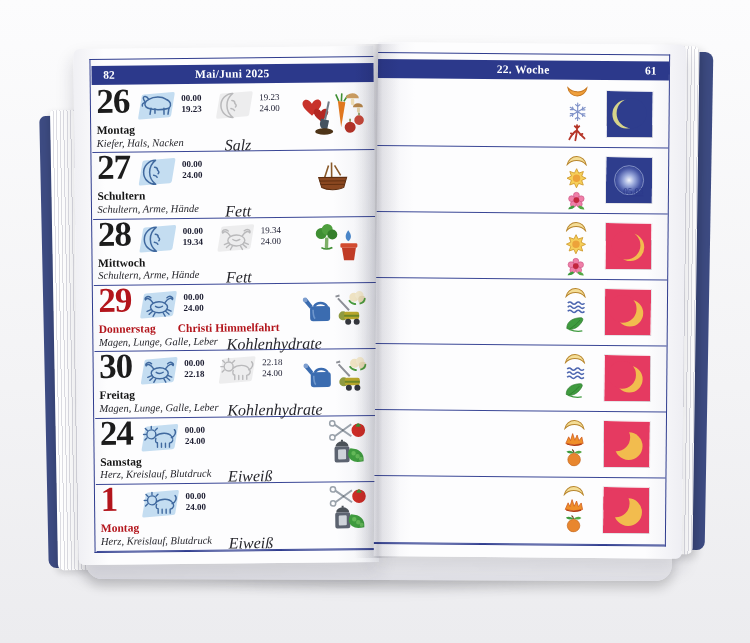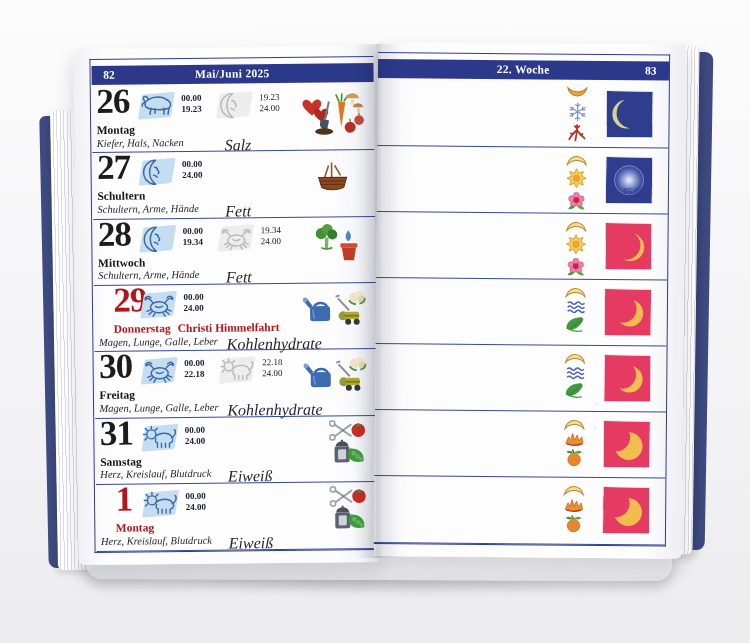--- a/index.html
+++ b/index.html
@@ -54,21 +54,21 @@
   .band .pno-r { position:absolute; right:12px; top:2.5px; }
   .band .title-c { position:absolute; left:0; right:0; top:2.5px; text-align:center; letter-spacing:.3px; }
 
   
   .rows-l { position:absolute; top:38px; left:17.5px; right:0; bottom:13.5px; display:flex; flex-direction:column; }
   .rows-r { position:absolute; top:38px; right:17.5px; left:0; bottom:13.5px; display:flex; flex-direction:column; }
   .lrow, .rrow { position:relative; flex:1; border-bottom:1.5px solid #3a4796; }
 
   .dayno { position:absolute; left:5px; top:-4px; font-size:35px; font-weight:bold;
     color:#1c1c1c; letter-spacing:-1px; line-height:1.1; }
-  .redday .dayno, .redday .wk { color:#b3151c;margin-left:15px; }
+  .redday .dayno, .redday .wk { color:#b3151c; }
 
   .zod { position:absolute; top:6px; width:38px; height:28px; }
   .z1 { left:46px; } .z2 { left:124px; }
   .zod .zbg { position:absolute; left:2px; right:3px; top:1px; bottom:2px;
     background:#c4ddf1; transform:skew(-10deg,-4deg); border-radius:2px; }
   .zod.gray .zbg { background:#ededee; }
   .zod svg { position:absolute; inset:0; width:38px; height:28px; color:#40699f; }
   .zod.gray svg { color:#b9b9bb; }
 
   .times { position:absolute; top:7px; font-size:9px; line-height:11px; color:#191a2e; }
@@ -435,21 +435,21 @@
           </span>
         <span class="foods"><svg viewBox="0 0 64 52">
               <use href="#fd-water"></use>
             </svg></span>
         <span class="wk">Freitag</span>
         <span class="bz">Magen, Lunge, Galle, Leber</span>
         <span class="nutri">Kohlenhydrate</span>
       </div>
 
       <div class="lrow">
-        <span class="dayno">31</span>
+        <span class="dayno">24</span>
         <span class="zod z1">
             <i class="zbg"></i>
             <svg viewBox="0 0 38 28">
               <use href="#zo-leo"></use>
             </svg>
           </span>
         <span class="times t1">
             <span>00.00</span>
             <span>24.00</span>
           </span>
@@ -481,21 +481,21 @@
         <span class="nutri">Eiweiß</span>
       </div>
 
     </div>
   </div>
 
   <div class="page page-right">
     <div class="frame-r"></div>
     <div class="band band-r">
       <span class="title-c">22. Woche</span>
-      <span class="pno-r">83</span>
+      <span class="pno-r">61</span>
     </div>
     <div class="rows-r">
 
       <div class="rrow">
         <span class="syms">
           <svg width="23" height="15">
               <use href="#sy-bowl"></use>
             </svg>
           <svg width="20" height="20">
               <use href="#sy-snow"></use>

